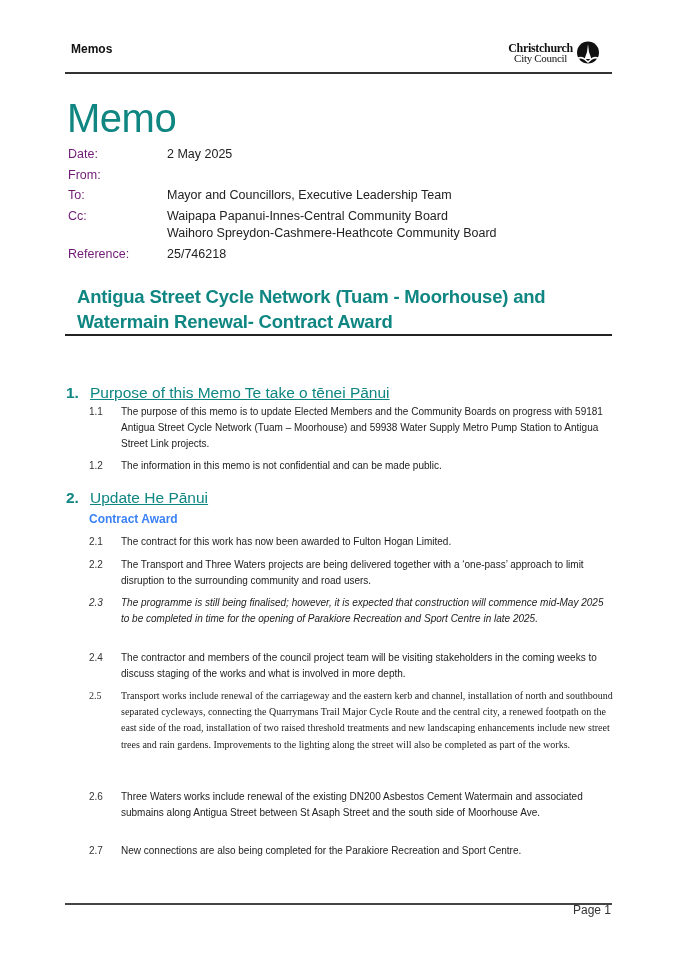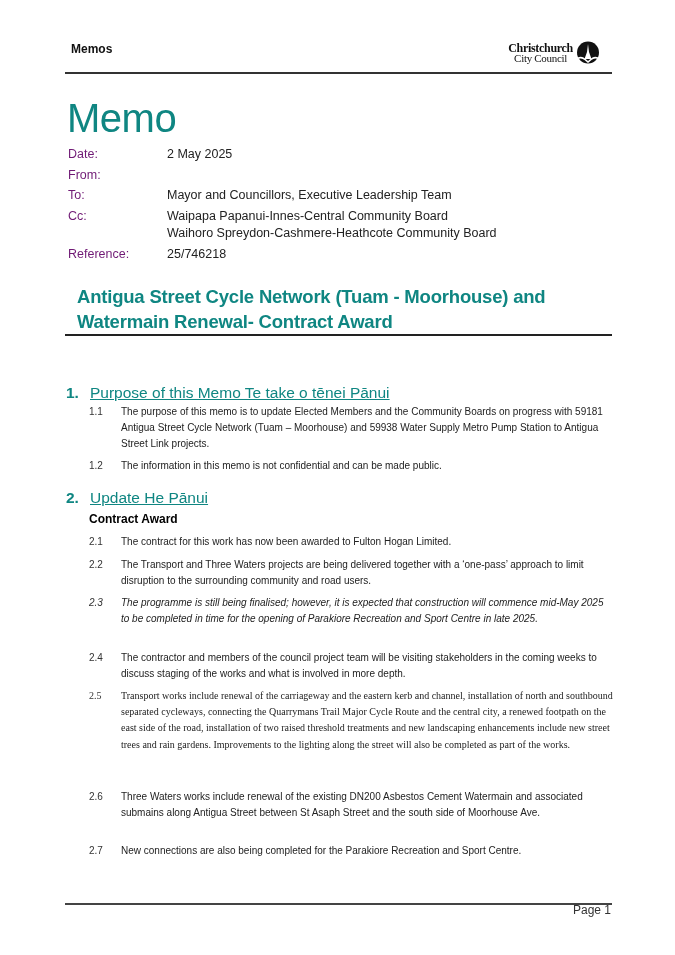--- a/index.html
+++ b/index.html
@@ -54,21 +54,21 @@
 
     .section-heading {
       position: absolute; left: 66px;
       font-size: 15.5px; color: #0f8682; display: flex; line-height: 20px;
     }
     .section-num { width: 24px; font-weight: bold; }
     .section-text { font-weight: normal; text-decoration: underline; }
 
     .subheading {
       position: absolute; left: 89px;
-      font-size: 12px; font-weight: bold; color: #000000;
+      font-size: 12px; font-weight: bold; color: #3b82f6;
     }
 
     .para {
       position: absolute; left: 89px; width: 525px; display: flex;
       font-size: 10px; line-height: 16.2px; color: #222;
     }
     .para-num { width: 32px; flex-shrink: 0; color: #333; }
     .para-text { flex: 1; }
 
     .footer-rule {

